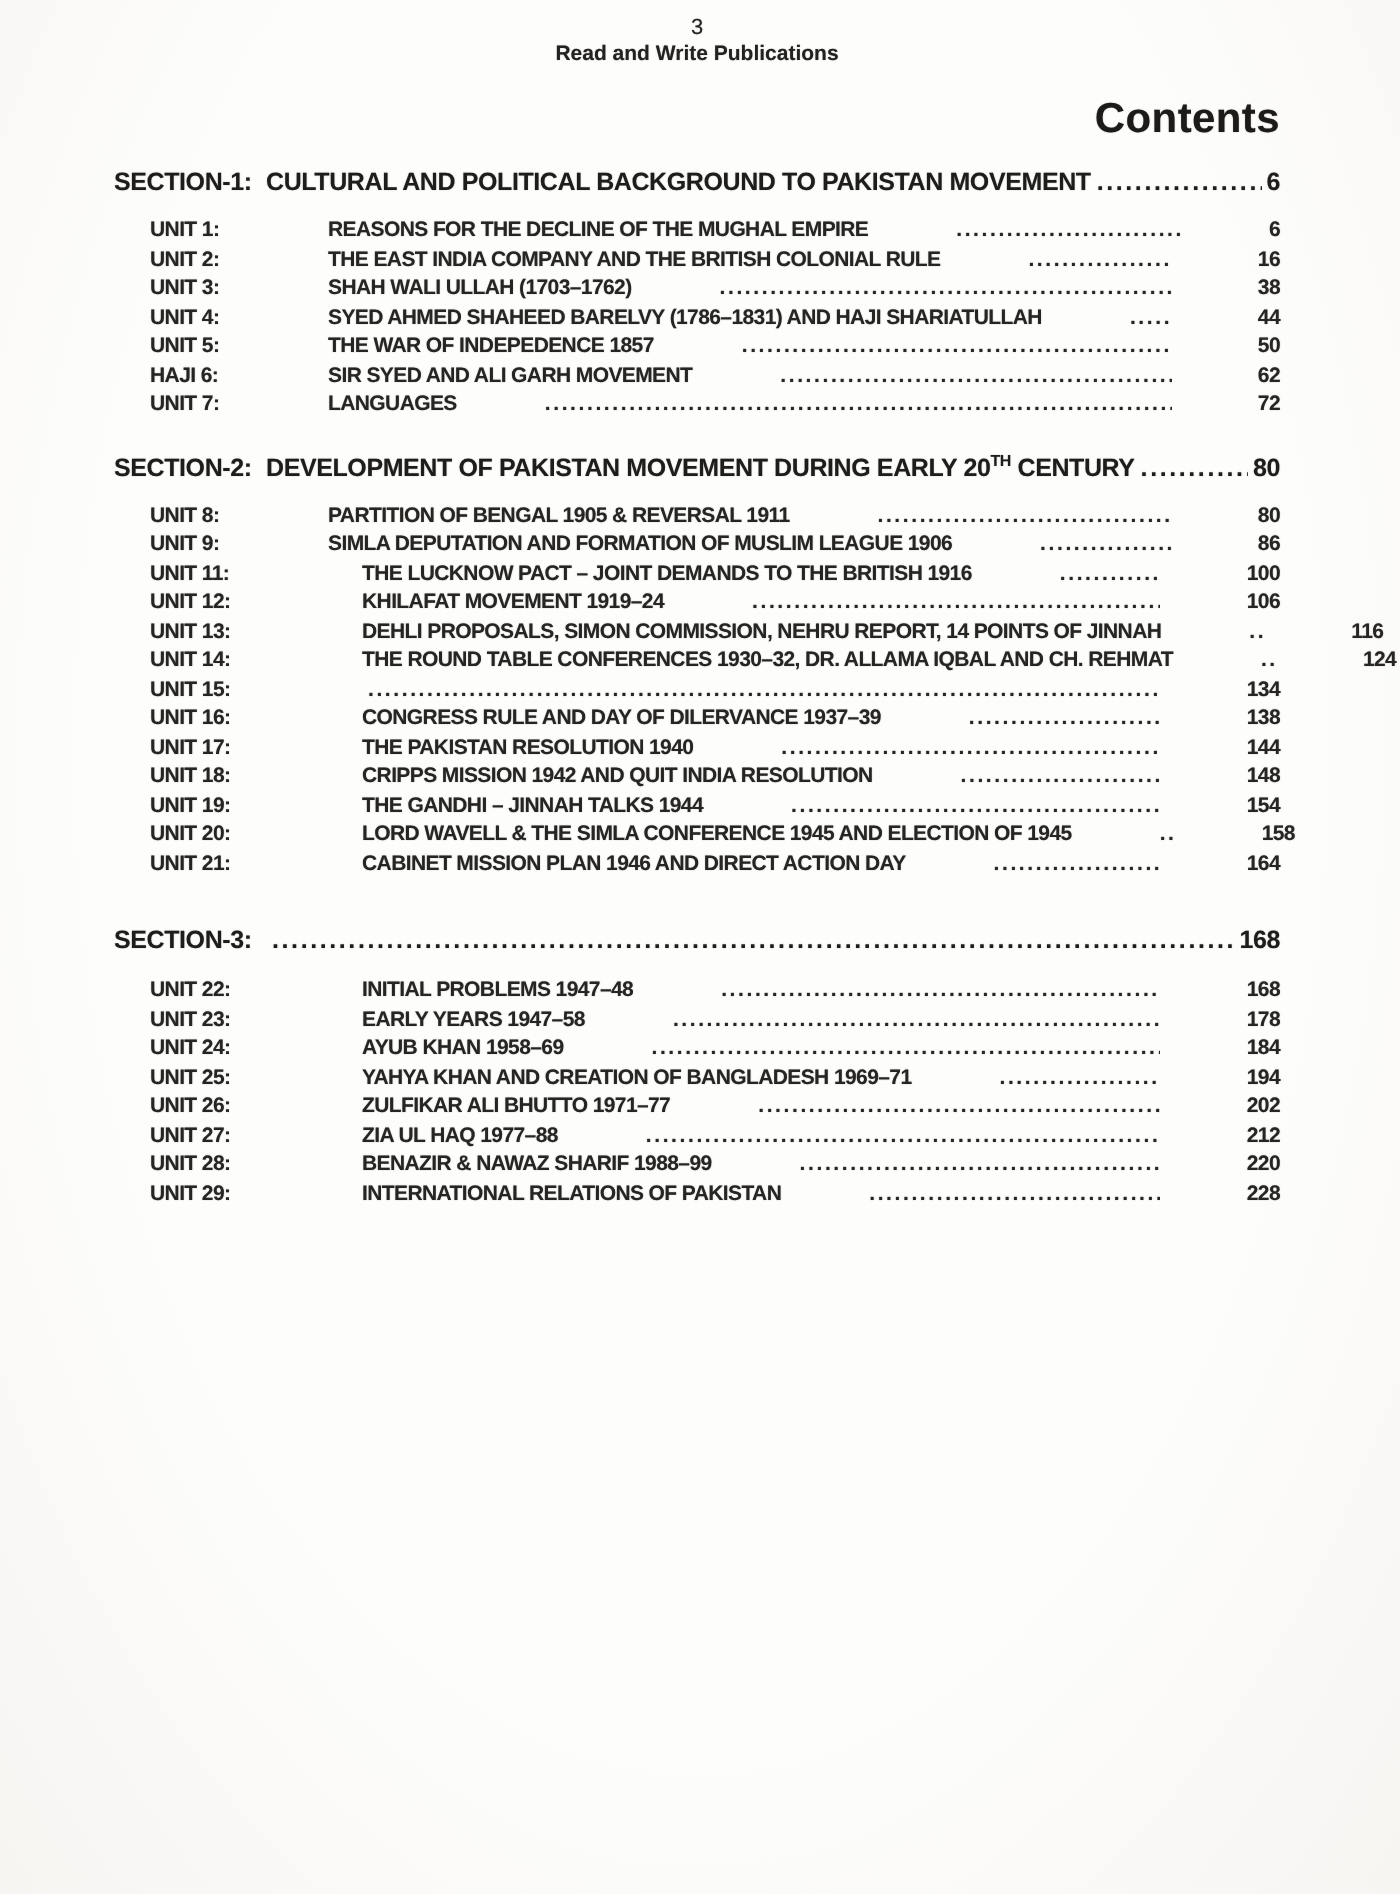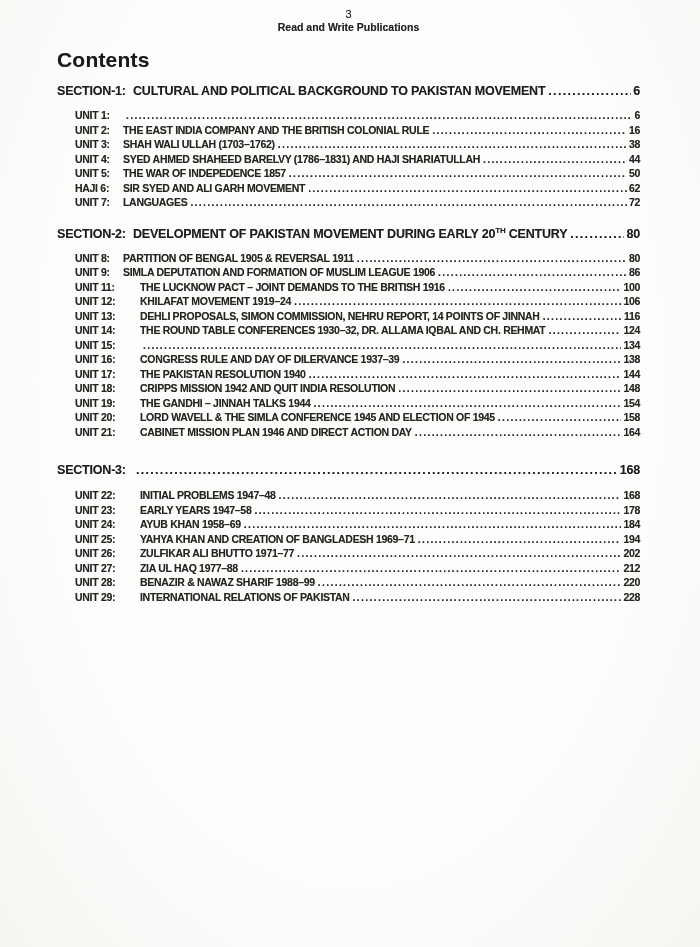--- a/index.html
+++ b/index.html
@@ -27,21 +27,21 @@
     line-height: 13px;
     font-weight: 400;
   }
   .hdr-pub {
     font-size: 10.5px;
     line-height: 13px;
     font-weight: 700;
   }
   h1.contents-title {
     margin: 14px 0 0 0;
-    text-align: left;
+    text-align: right;
     font-size: 21px;
     line-height: 24px;
     font-weight: 700;
     letter-spacing: 0.2px;
     color: #1c1b1a;
   }
   .toc { margin-top: 11px; }
   .row {
     display: flex;
     align-items: baseline;
@@ -62,20 +62,21 @@
   .section-block.sb1 .row.s { margin-top: 0; }
   .s-label { flex: 0 0 76px; }
   
   .row.u {
     font-size: 10.5px;
     line-height: 14.5px;
     font-weight: 700;
     letter-spacing: -0.3px;
     padding-left: 18px;
     color: #262522;
+    gap: 41px;
   }
   .u-label { flex: 0 0 48px; }
   .row.u.w2 .u-label { flex: 0 0 65px; }
   .t { flex: 0 0 auto; }
   .ld {
     flex: 1 1 8px;
     min-width: 8px;
     overflow: hidden;
     margin: 0 2px 0 3px;
   }
@@ -106,20 +107,21 @@
 
     <div class="section-block sb1">
       <div class="row s">
         <span class="s-label">SECTION-1:</span>
         <span class="t">CULTURAL AND POLITICAL BACKGROUND TO PAKISTAN MOVEMENT</span>
         <span class="ld"></span>
         <span class="pg">6</span>
       </div>
       <div class="row u">
         <span class="u-label">UNIT 1:</span>
+        <span class="t">REASONS FOR THE DECLINE OF THE MUGHAL EMPIRE</span>
         <span class="ld"></span>
         <span class="pg">6</span>
       </div>
       <div class="row u">
         <span class="u-label">UNIT 2:</span>
         <span class="t">THE EAST INDIA COMPANY AND THE BRITISH COLONIAL RULE</span>
         <span class="ld"></span>
         <span class="pg">16</span>
       </div>
       <div class="row u">

